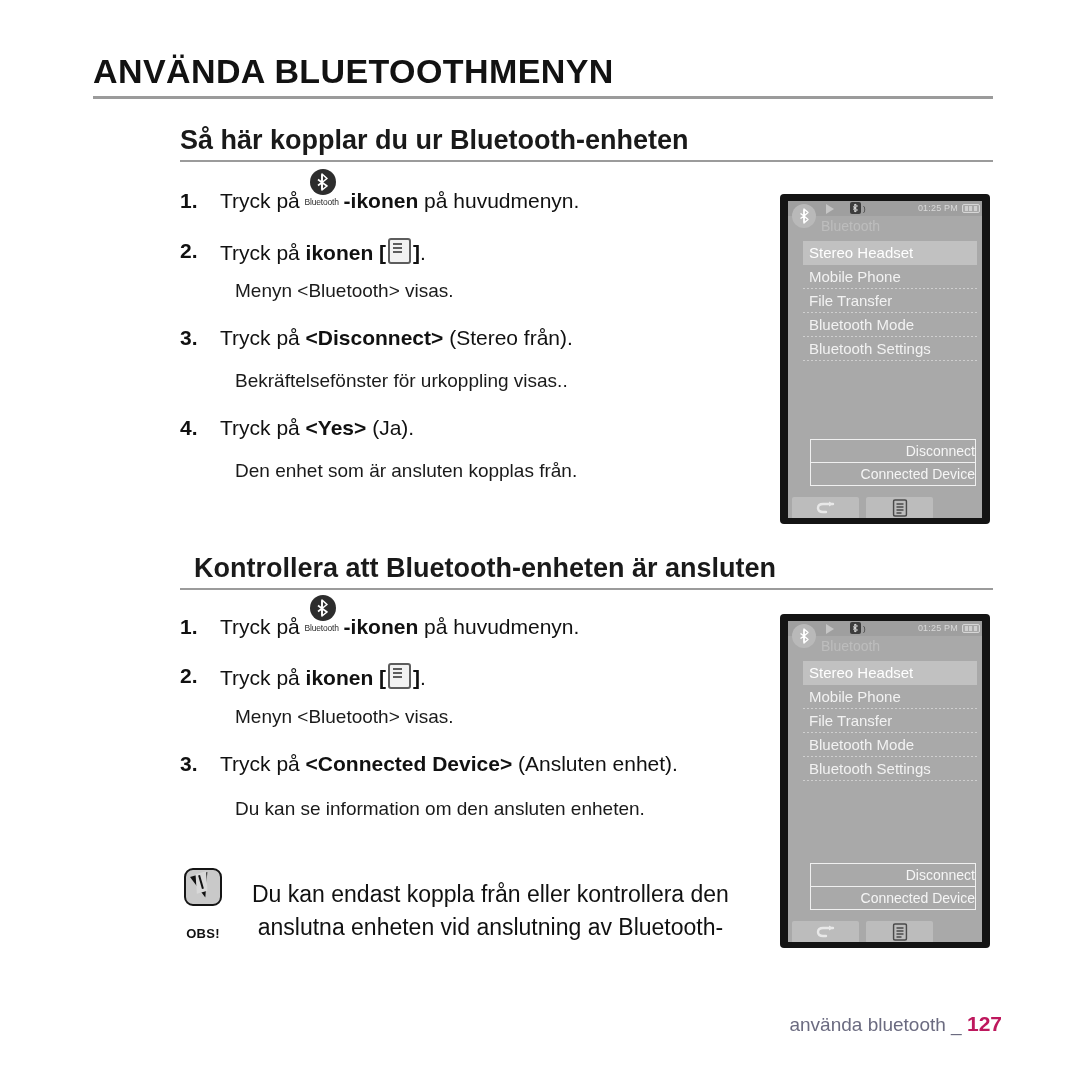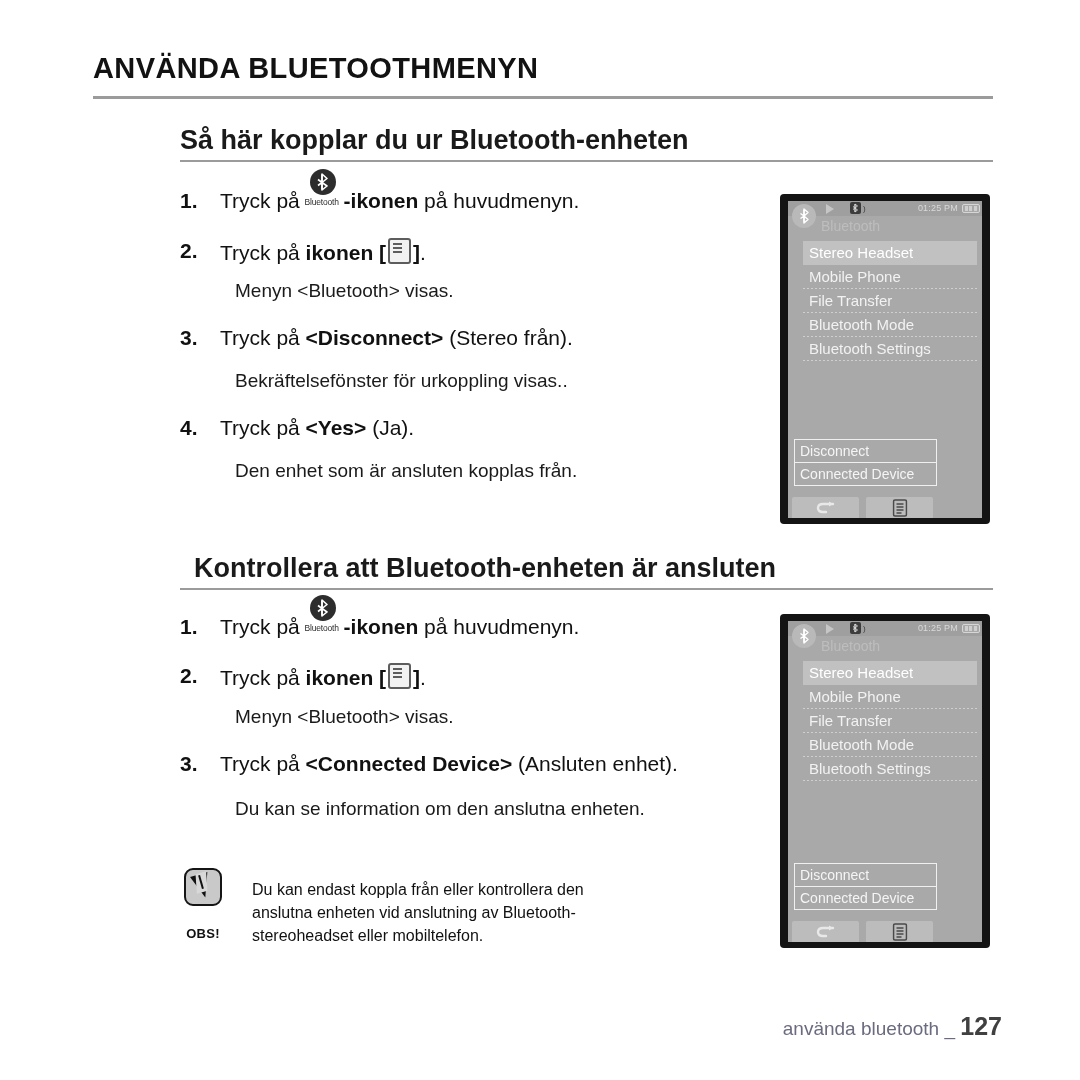--- a/index.html
+++ b/index.html
@@ -18,21 +18,21 @@
   .page {
     position: absolute;
     inset: 0;
   }
 
   
   .chapter-title {
     position: absolute;
     left: 93px;
     top: 52px;
-    font-size: 29px;
+    font-size: 34px;
     font-weight: bold;
     letter-spacing: 0.4px;
     color: #121212;
     white-space: nowrap;
   }
   .chapter-rule {
     position: absolute;
     left: 93px;
     top: 96px;
     width: 900px;
@@ -180,24 +180,25 @@
     font-size: 13px;
     font-weight: bold;
     color: #111;
     margin-top: 20px;
     letter-spacing: 0.3px;
   }
   .note-text {
     position: absolute;
     left: 72px;
     top: 10px;
-    font-size: 16px;
+    font-size: 23px;
     line-height: 1.45;
     color: #111;
     white-space: nowrap;
+    text-align: center;
   }
 
   
   .device {
     position: absolute;
     width: 210px;
     background: #141414;
     border-radius: 4px;
     padding: 7px 8px 6px 8px;
     box-sizing: border-box;
@@ -290,24 +291,25 @@
     position: absolute;
     left: 0; right: 0; bottom: 0;
     height: 1px;
     background-image: linear-gradient(to right, #cfcfcf 0 2px, transparent 2px 4px);
     background-size: 4px 1px;
     background-repeat: repeat-x;
   }
 
   .ctx-menu {
     position: absolute;
-    left: 6px;
-    width: 143px;
+    left: 22px;
+    width: 166px;
     border: 1.5px solid #f0f0f0;
     box-sizing: border-box;
+    text-align: right;
   }
   #ctx1 { top: 238px; }
   #ctx2 { top: 242px; }
   .ctx-item {
     font-size: 14px;
     color: #f5f5f5;
     padding: 3px 0 3px 5px;
   }
   .ctx-item.top { border-bottom: 1.5px solid #f0f0f0; }
 
@@ -331,22 +333,22 @@
   .footer {
     position: absolute;
     right: 78px;
     top: 1012px;
     font-size: 19px;
     color: #6b6b80;
     white-space: nowrap;
   }
   .footer .pg {
     font-weight: bold;
-    color: #404040;
-    font-size: 25px;
+    color: #be185d;
+    font-size: 21px;
   }
 </style>
 </head>
 <body>
 
 <div class="page">
 
   <div class="chapter-title">ANVÄNDA BLUETOOTHMENYN</div>
   <div class="chapter-rule"></div>
 
@@ -416,35 +418,34 @@
 
   <div class="sub" style="left:235px; top:706px;">Menyn &lt;Bluetooth&gt; visas.</div>
 
   <div class="step" style="left:180px; top:751px;">
     <span class="num">3.</span>
     <span class="txt">
       <span>Tryck på </span><b>&lt;Connected Device&gt;</b><span> (Ansluten enhet).</span>
     </span>
   </div>
 
-  <div class="sub" style="left:235px; top:798px;">Du kan se information om den anslutna enheten.</div>
+  <div class="sub" style="left:235px; top:798px;">Du kan se information om den ansluten enheten.</div>
 
   <div class="note">
     <div class="note-icon-wrap">
       <div class="note-icon">
         <span class="pen"></span>
         <span class="pen2"></span>
         <span class="slit"></span>
       </div>
       <div class="note-label">OBS!</div>
     </div>
     <div class="note-text">
       <div>Du kan endast koppla från eller kontrollera den</div>
       <div>anslutna enheten vid anslutning av Bluetooth-</div>
-      <div>stereoheadset eller mobiltelefon.</div>
     </div>
   </div>
 
   <div class="device" id="device1">
     <div class="screen">
       <div class="statusbar">
         <span class="sb-play"></span>
         <span class="sb-bt">
           <svg width="7" height="10" viewBox="0 0 7 10">
               <path d="M3 1 L5.5 3 L3 5 L3 1 Z M3 5 L5.5 7 L3 9 L3 5 Z M3 5 L1 3.5 M3 5 L1 6.5" fill="none" stroke="#d5d5d5" stroke-width="1"></path>

